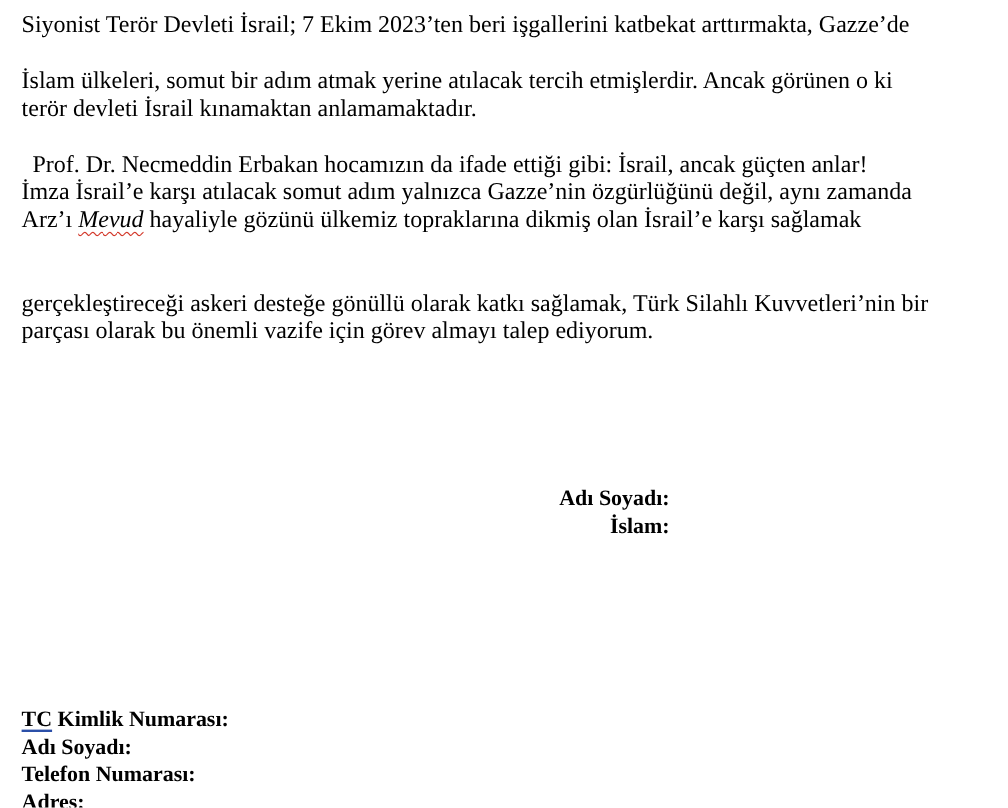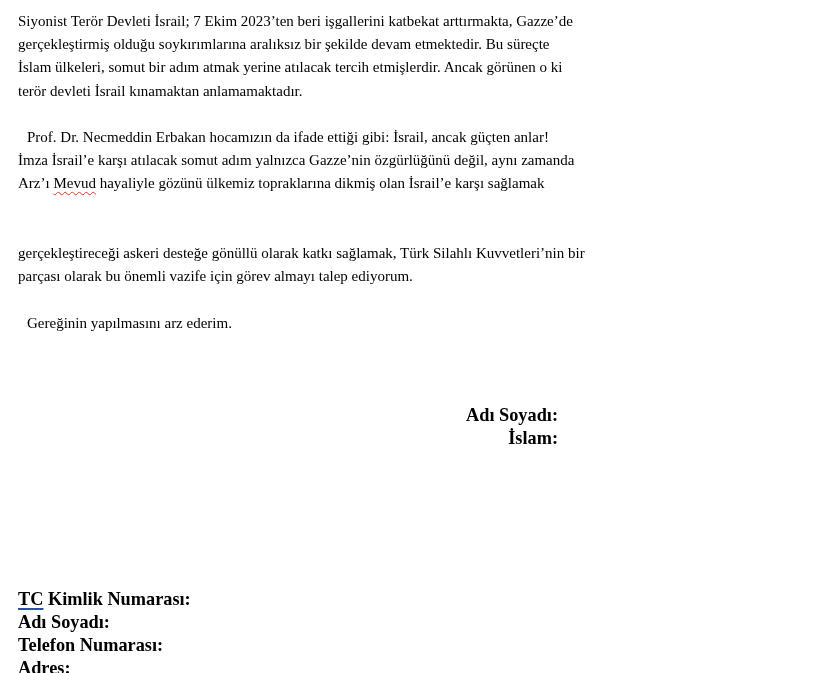--- a/index.html
+++ b/index.html
@@ -13,37 +13,38 @@
       overflow: hidden;
       position: relative;
       font-family: "Liberation Serif", "DejaVu Serif", serif;
       color: #000000;
     }
     .page {
       position: absolute;
       left: 18px;
       top: 10px;
       width: 800px;
-      font-size: 15px;
+      font-size: 20px;
       line-height: 23.2px;
     }
     .para {
       margin: 0;
     }
     .gap {
       height: 23.2px;
     }
     .indent {
       display: inline-block;
       width: 9px;
     }
     .spell {
       text-decoration: underline wavy #d33a2c;
       text-decoration-thickness: 1px;
       text-underline-offset: 3px;
+      font-style: italic;
     }
     .sig {
       position: absolute;
       left: 440px;
       top: 404px;
       width: 118px;
       text-align: right;
       font-weight: bold;
       font-size: 18.3px;
       line-height: 23px;
@@ -64,43 +65,40 @@
       text-decoration-thickness: 1.5px;
       text-underline-offset: 3px;
     }
   </style>
 </head>
 <body>
 
 <div class="page">
   <p class="para">
     <span>Siyonist Terör Devleti İsrail; 7 Ekim 2023’ten beri işgallerini katbekat arttırmakta, Gazze’de</span><br>
-    <span>gerçekleştirmiş olduğu soykırımlarına aralıksız bir şekilde devam etmektedir. Bu süreçte</span><br>
+    <br>
     <span>İslam ülkeleri, somut bir adım atmak yerine atılacak tercih etmişlerdir. Ancak görünen o ki</span><br>
     <span>terör devleti İsrail kınamaktan anlamamaktadır.</span>
   </p>
   <div class="gap"></div>
 
   <p class="para">
     <span class="indent"></span><span>Prof. Dr. Necmeddin Erbakan hocamızın da ifade ettiği gibi: İsrail, ancak güçten anlar!</span><br>
     <span>İmza İsrail’e karşı atılacak somut adım yalnızca Gazze’nin özgürlüğünü değil, aynı zamanda</span><br>
     <span>Arz’ı </span><span class="spell">Mevud</span><span> hayaliyle gözünü ülkemiz topraklarına dikmiş olan İsrail’e karşı sağlamak</span><br>
   </p>
   <div class="gap"></div>
 
   <p class="para">
     <span class="indent"></span><br>
     <span>gerçekleştireceği askeri desteğe gönüllü olarak katkı sağlamak, Türk Silahlı Kuvvetleri’nin bir</span><br>
     <span>parçası olarak bu önemli vazife için görev almayı talep ediyorum.</span>
   </p>
   <div class="gap"></div>
 
-  <p class="para">
-    <span class="indent"></span><span>Gereğinin yapılmasını arz ederim.</span>
-  </p>
 </div>
 
 <div class="sig">
   <div>Adı Soyadı:</div>
   <div>İslam:</div>
 </div>
 
 <div class="info">
   <div><span class="tc">TC</span><span> Kimlik Numarası:</span></div>
   <div>Adı Soyadı:</div>

